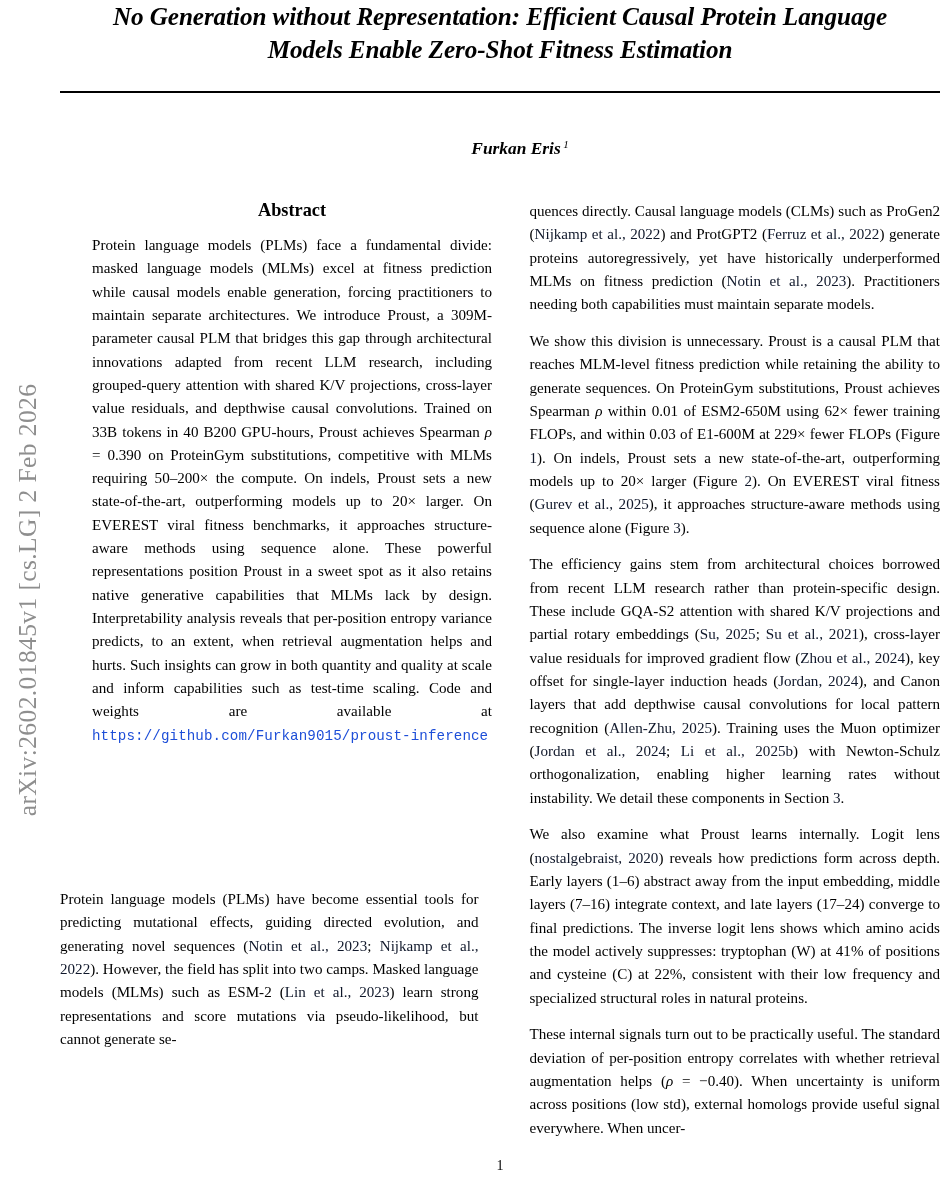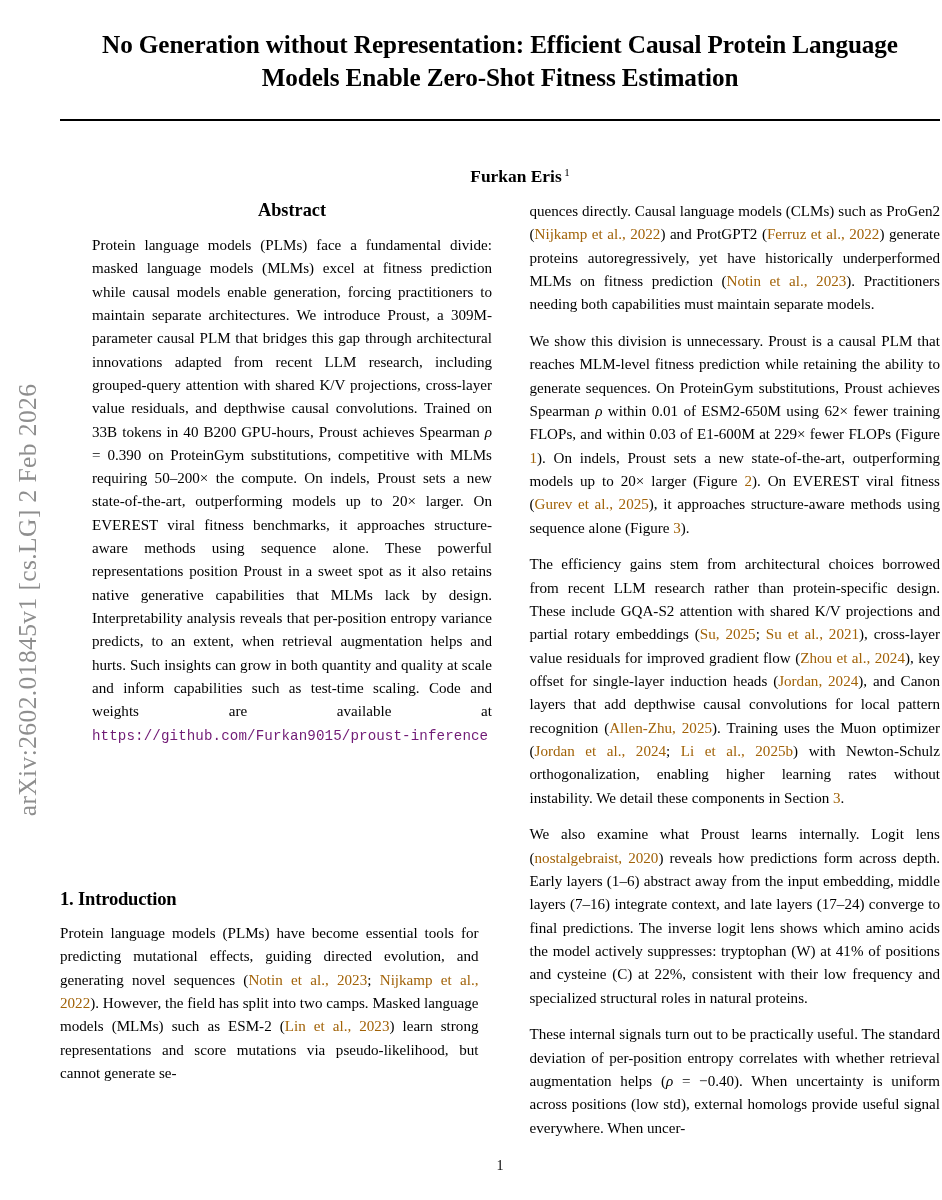--- a/index.html
+++ b/index.html
@@ -41,22 +41,22 @@
   #page {
     position: absolute;
     left: 60px;
     top: 0px;
     width: 880px;
     height: 1200px;
   }
 
   
   #title-block {
-    padding-top: 28px;
-    text-align: center;
+    text-align: center;
+    font-style: italic;
   }
   #paper-title {
     font-size: 25.2px;
     font-weight: bold;
     line-height: 1.32;
     letter-spacing: -0.1px;
     margin: 0 auto;
     width: 845px;
   }
   .rule {
@@ -129,25 +129,25 @@
   .body-par {
     font-size: 15.1px;
     line-height: 1.545;
     text-align: justify;
     text-justify: inter-word;
     margin: 0 0 13.5px 0;
     hyphens: none;
   }
   .body-par.last { margin-bottom: 0; }
 
-  .cite { color: #a16207; }
+  .cite { color: #0f172a; }
   .bold { font-weight: normal; }
   .mono-link {
     font-family: "Liberation Mono", "DejaVu Sans Mono", monospace;
-    color: #701a75;
+    color: #1d4ed8;
     font-size: 14.2px;
     letter-spacing: 0.1px;
   }
   .mathvar {
     font-family: "Liberation Serif", "DejaVu Serif", serif;
     font-style: italic;
   }
 
   
   #intro-block {
@@ -187,21 +187,20 @@
   <div id="columns">
 
     <div class="col" id="left-col">
 
       <div id="abstract-wrap">
         <div id="abstract-heading">Abstract</div>
         <div id="abstract-body"><span>Protein language models (PLMs) face a fundamental divide: masked language models (MLMs) excel at fitness prediction while causal models enable generation, forcing practitioners to maintain separate architectures. We introduce </span><span class="bold">Proust</span><span>, a 309M-parameter causal PLM that bridges this gap through architectural innovations adapted from recent LLM research, including grouped-query attention with shared K/V projections, cross-layer value residuals, and depthwise causal convolutions. Trained on 33B tokens in 40 B200 GPU-hours, Proust achieves Spearman </span><span class="mathvar">ρ</span><span> = 0.390 on ProteinGym substitutions, competitive with MLMs requiring 50–200× the compute. On indels, Proust sets a new state-of-the-art, outperforming models up to 20× larger. On EVEREST viral fitness benchmarks, it approaches structure-aware methods using sequence alone. These powerful representations position Proust in a sweet spot as it also retains native generative capabilities that MLMs lack by design. Interpretability analysis reveals that per-position entropy variance predicts, to an extent, when retrieval augmentation helps and hurts. Such insights can grow in both quantity and quality at scale and inform capabilities such as test-time scaling. Code and weights are available at </span><span class="mono-link">https://github.com/Furkan9015/proust-inference</span></div>
       </div>
 
       <div id="intro-block">
-        <div class="section-heading">1. Introduction</div>
         <div class="body-par last"><span>Protein language models (PLMs) have become essential tools for predicting mutational effects, guiding directed evolution, and generating novel sequences (</span><span class="cite">Notin et al., 2023</span><span>; </span><span class="cite">Nijkamp et al., 2022</span><span>). However, the field has split into two camps. Masked language models (MLMs) such as ESM-2 (</span><span class="cite">Lin et al., 2023</span><span>) learn strong representations and score mutations via pseudo-likelihood, but cannot generate se-</span></div>
       </div>
 
     </div>
 
     <div class="col" id="right-col">
 
       <div class="body-par"><span>quences directly. Causal language models (CLMs) such as ProGen2 (</span><span class="cite">Nijkamp et al., 2022</span><span>) and ProtGPT2 (</span><span class="cite">Ferruz et al., 2022</span><span>) generate proteins autoregressively, yet have historically underperformed MLMs on fitness prediction (</span><span class="cite">Notin et al., 2023</span><span>). Practitioners needing both capabilities must maintain separate models.</span></div>
 
       <div class="body-par"><span>We show this division is unnecessary. </span><span class="bold">Proust</span><span> is a causal PLM that reaches MLM-level fitness prediction while retaining the ability to generate sequences. On ProteinGym substitutions, Proust achieves Spearman </span><span class="mathvar">ρ</span><span> within 0.01 of ESM2-650M using 62× fewer training FLOPs, and within 0.03 of E1-600M at 229× fewer FLOPs (Figure </span><span class="cite">1</span><span>). On indels, Proust sets a new state-of-the-art, outperforming models up to 20× larger (Figure </span><span class="cite">2</span><span>). On EVEREST viral fitness (</span><span class="cite">Gurev et al., 2025</span><span>), it approaches structure-aware methods using sequence alone (Figure </span><span class="cite">3</span><span>).</span></div>

